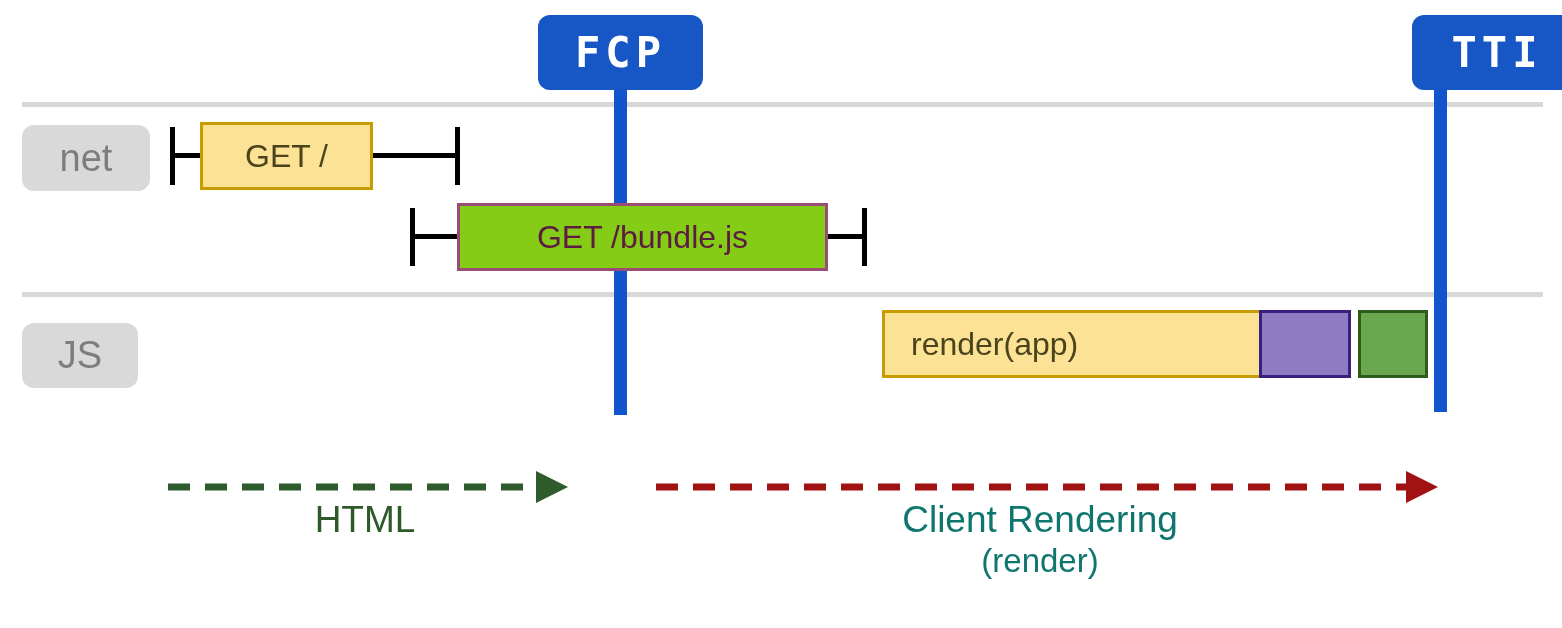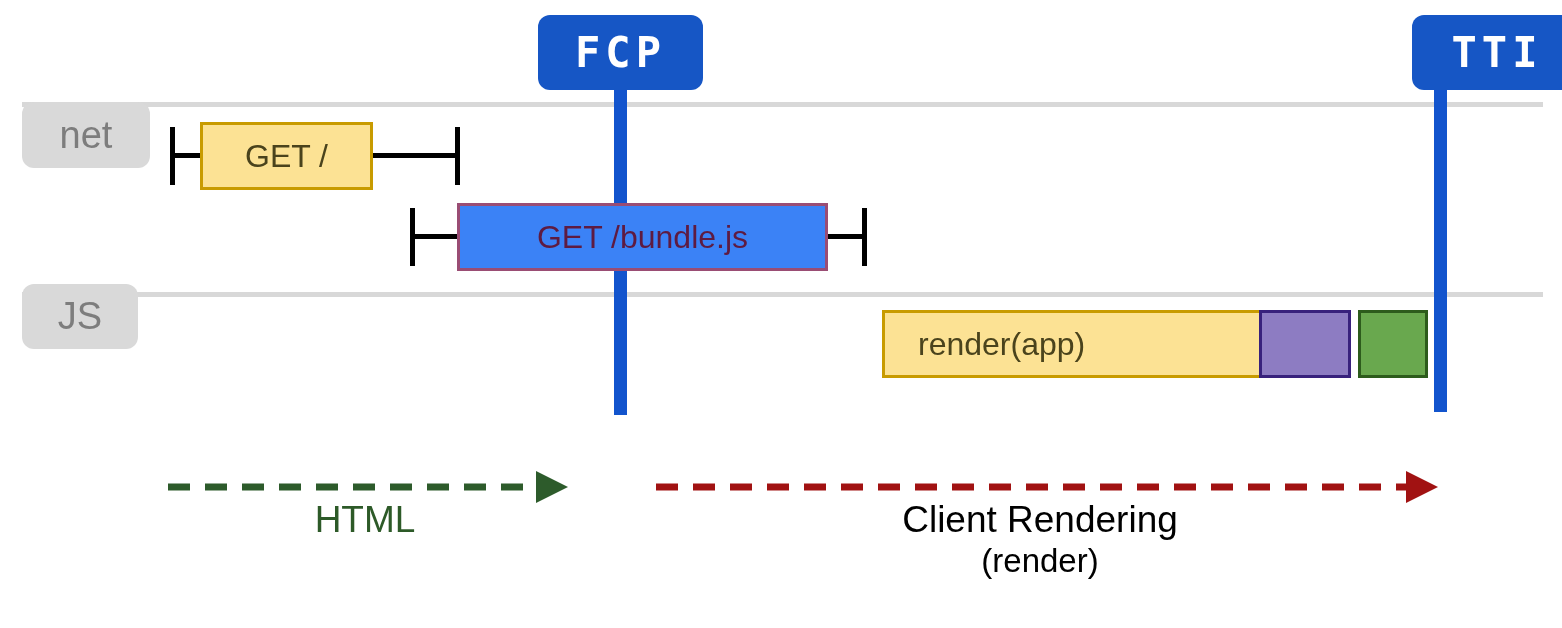--- a/index.html
+++ b/index.html
@@ -17,23 +17,24 @@
   }
   .lane-line.net{top:102px;}
   .lane-line.js{top:292px;}
   
   .lane-tab{
     position:absolute;left:22px;
     background:#d9d9d9;border-radius:12px;
     color:#7d7d7d;font-size:38px;
     display:flex;align-items:center;justify-content:center;
     z-index:1;
+    margin-top:23px;
   }
   .lane-tab.net{top:102px;width:128px;height:66px;}
-  .lane-tab.js{top:284px;width:116px;height:65px;}
+  .lane-tab.js{top:300px;width:116px;height:65px;}
   
   .marker-badge{
     position:absolute;top:15px;height:75px;
     background:#1656c5;border-radius:12px;
     color:#ffffff;
     font-family:"DejaVu Sans Mono", monospace;
     font-weight:bold;font-size:42px;letter-spacing:5px;
     display:flex;align-items:center;justify-content:center;
     z-index:4;
   }
@@ -47,36 +48,36 @@
   
   .tick{position:absolute;width:5px;height:58px;background:#000000;z-index:2;}
   .connector{position:absolute;height:5px;background:#000000;z-index:2;}
   
   .bar{
     position:absolute;height:62px;
     display:flex;align-items:center;justify-content:center;
     font-size:32px;z-index:3;
   }
   .bar.yellow{background:#fce294;border:3px solid #c89b00;color:#4a431c;}
-  .bar.pink{background:#3b82f6;border:3px solid #9a4d74;color:#5e1b41;}
+  .bar.pink{background:#84cc16;border:3px solid #9a4d74;color:#5e1b41;}
   .bar.purple{background:#8d7cc2;border:3px solid #38217c;}
   .bar.green{background:#69a84e;border:3px solid #2d5c1c;}
   .bar.get-root{left:200px;top:122px;width:167px;}
   .bar.get-bundle{left:457px;top:203px;width:365px;}
-  .bar.render-app{left:882px;top:310px;width:363px;justify-content:flex-start;padding-left:33px;}
+  .bar.render-app{left:882px;top:310px;width:363px;justify-content:flex-start;padding-left:26px;}
   .bar.task-purple{left:1259px;top:310px;width:86px;}
   .bar.task-green{left:1358px;top:310px;width:64px;}
   
   #arrows{position:absolute;left:0;top:0;z-index:2;}
   
   .phase-label{position:absolute;text-align:center;z-index:2;}
   .phase-label .title{font-size:37px;line-height:1.1;}
   .phase-label .subtitle{font-size:33px;line-height:1.2;}
   .phase-label.html{left:165px;top:500px;width:400px;color:#2d5a28;}
-  .phase-label.client{left:790px;top:500px;width:500px;color:#000000;}
+  .phase-label.client{left:790px;top:500px;width:500px;color:#0f766e;}
 </style>
 </head>
 <body>
 
 <div id="stage">
 
   <div class="lane-line net"></div>
   <div class="lane-line js"></div>
 
   <div class="lane-tab net">

